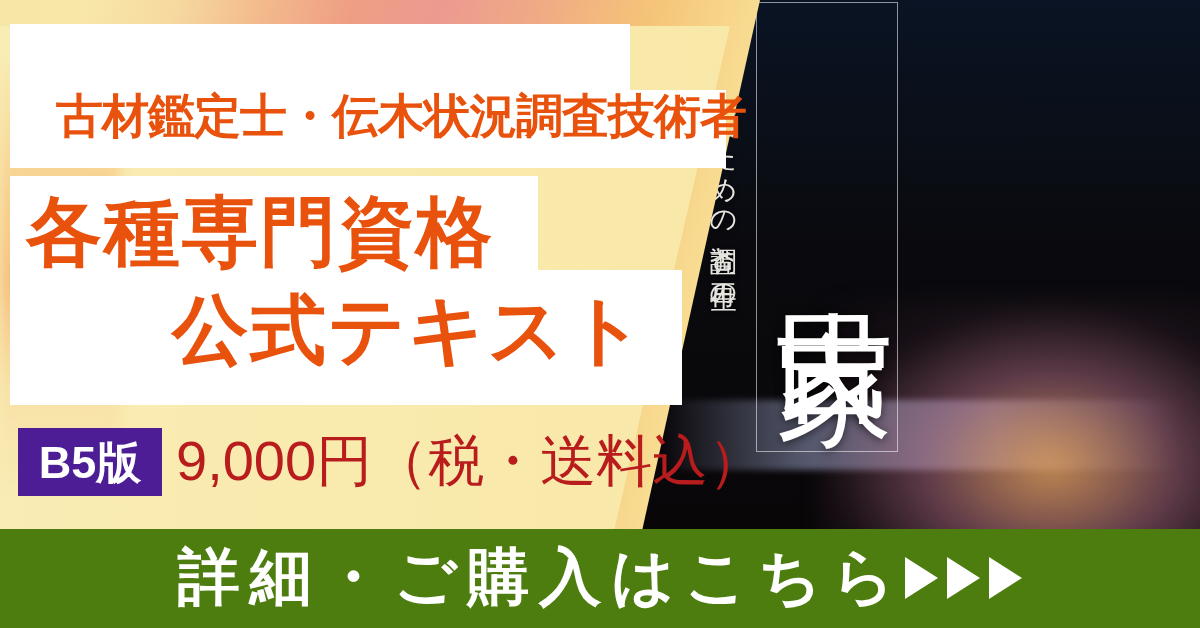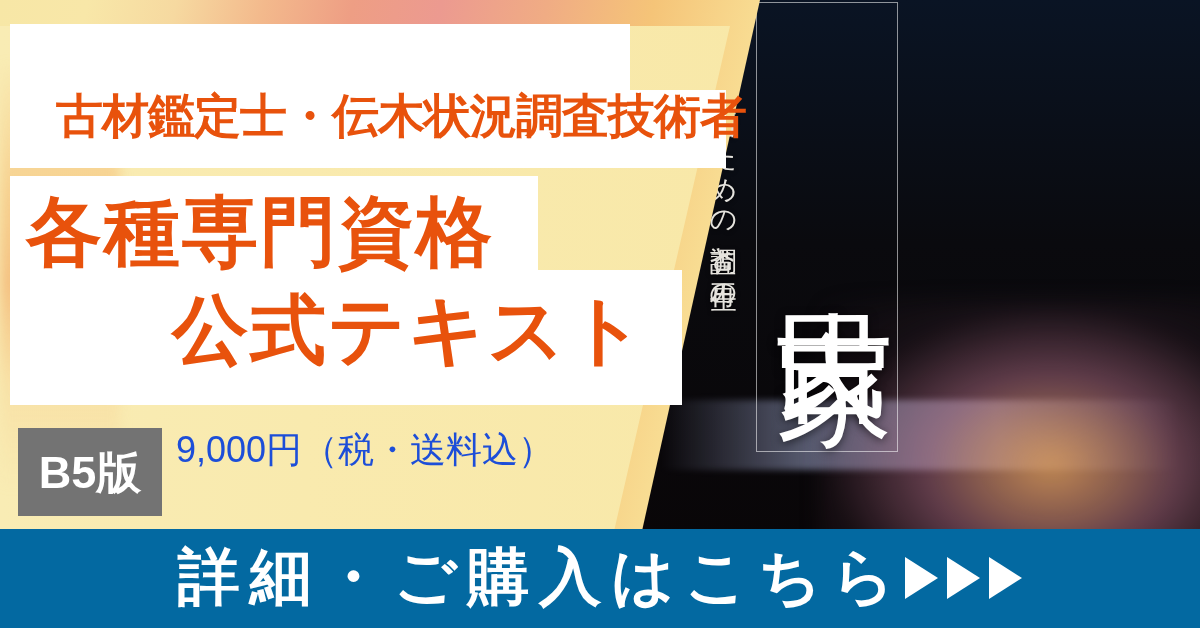--- a/index.html
+++ b/index.html
@@ -149,37 +149,37 @@
 
   .big-line{
     position:absolute;color:#E8520C;font-weight:700;
     font-size:76px;line-height:1;letter-spacing:2px;white-space:nowrap;
   }
   .bl1{left:26px;top:194px;}
   .bl2{left:172px;top:292px;}
 
   
   .b5-badge{
-    position:absolute;left:18px;top:428px;width:144px;height:88px;
-    background:#737373;
+    position:absolute;left:18px;top:428px;width:144px;height:68px;
+    background:#4c1d95;
   }
   .b5-badge span{
     position:absolute;inset:0;display:flex;align-items:center;justify-content:center;
     color:#fff;font-weight:700;font-size:45px;letter-spacing:0px;line-height:1;
   }
   .price{
     position:absolute;left:176px;top:430px;
-    color:#1d4ed8;font-size:36px;font-weight:400;line-height:1.1;
+    color:#b91c1c;font-size:56px;font-weight:400;line-height:1.1;
     letter-spacing:0px;white-space:nowrap;
   }
 
   
   .cta{
     position:absolute;left:0;top:529px;width:1200px;height:99px;
-    background:#0369a1;display:flex;align-items:center;justify-content:center;
+    background:#4d7c0f;display:flex;align-items:center;justify-content:center;
   }
   .cta-text{
     color:#fff;font-weight:700;font-size:62px;line-height:1;
     letter-spacing:10px;white-space:nowrap;
     transform:translateY(-2px);
   }
   .arrows{display:flex;align-items:center;gap:9px;transform:translateY(-1px);}
   .arrow{
     width:0;height:0;
     border-top:21px solid transparent;

